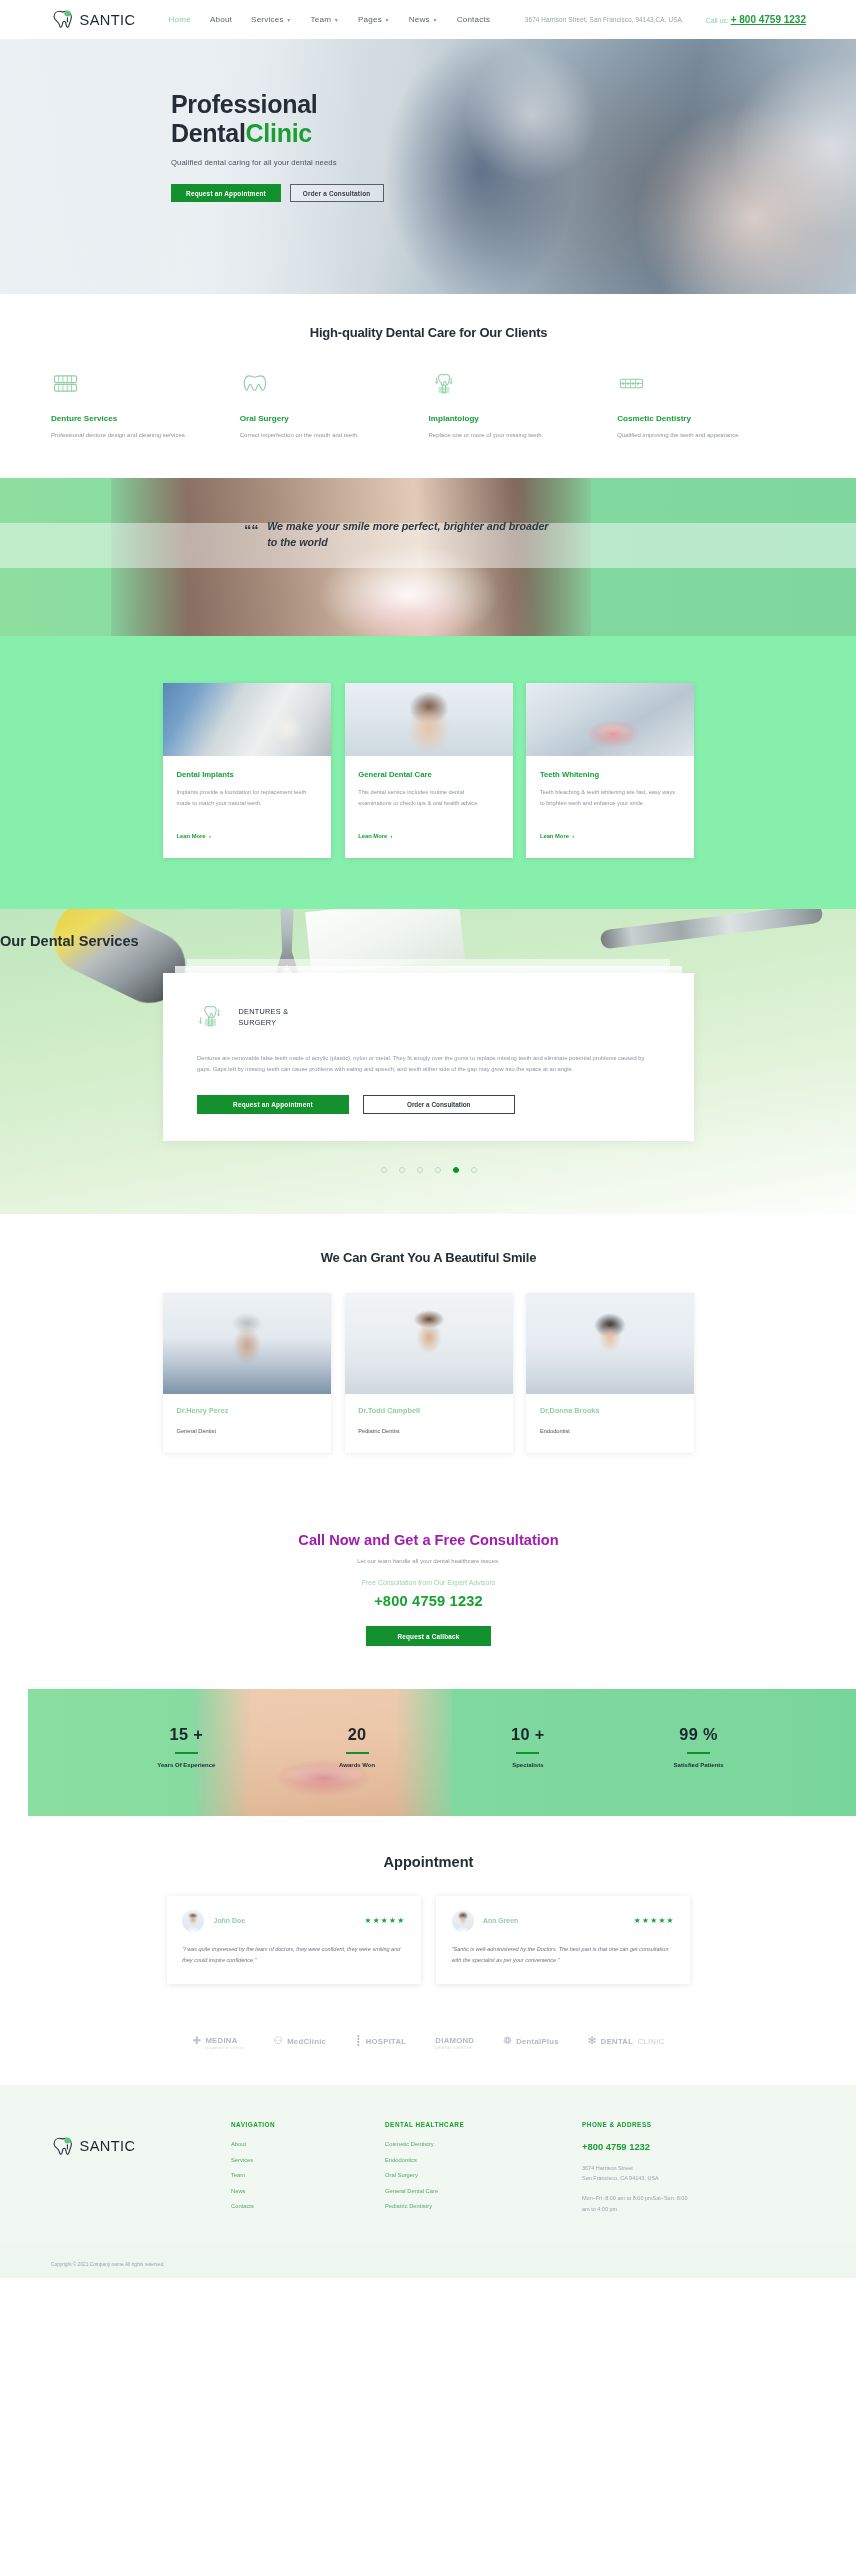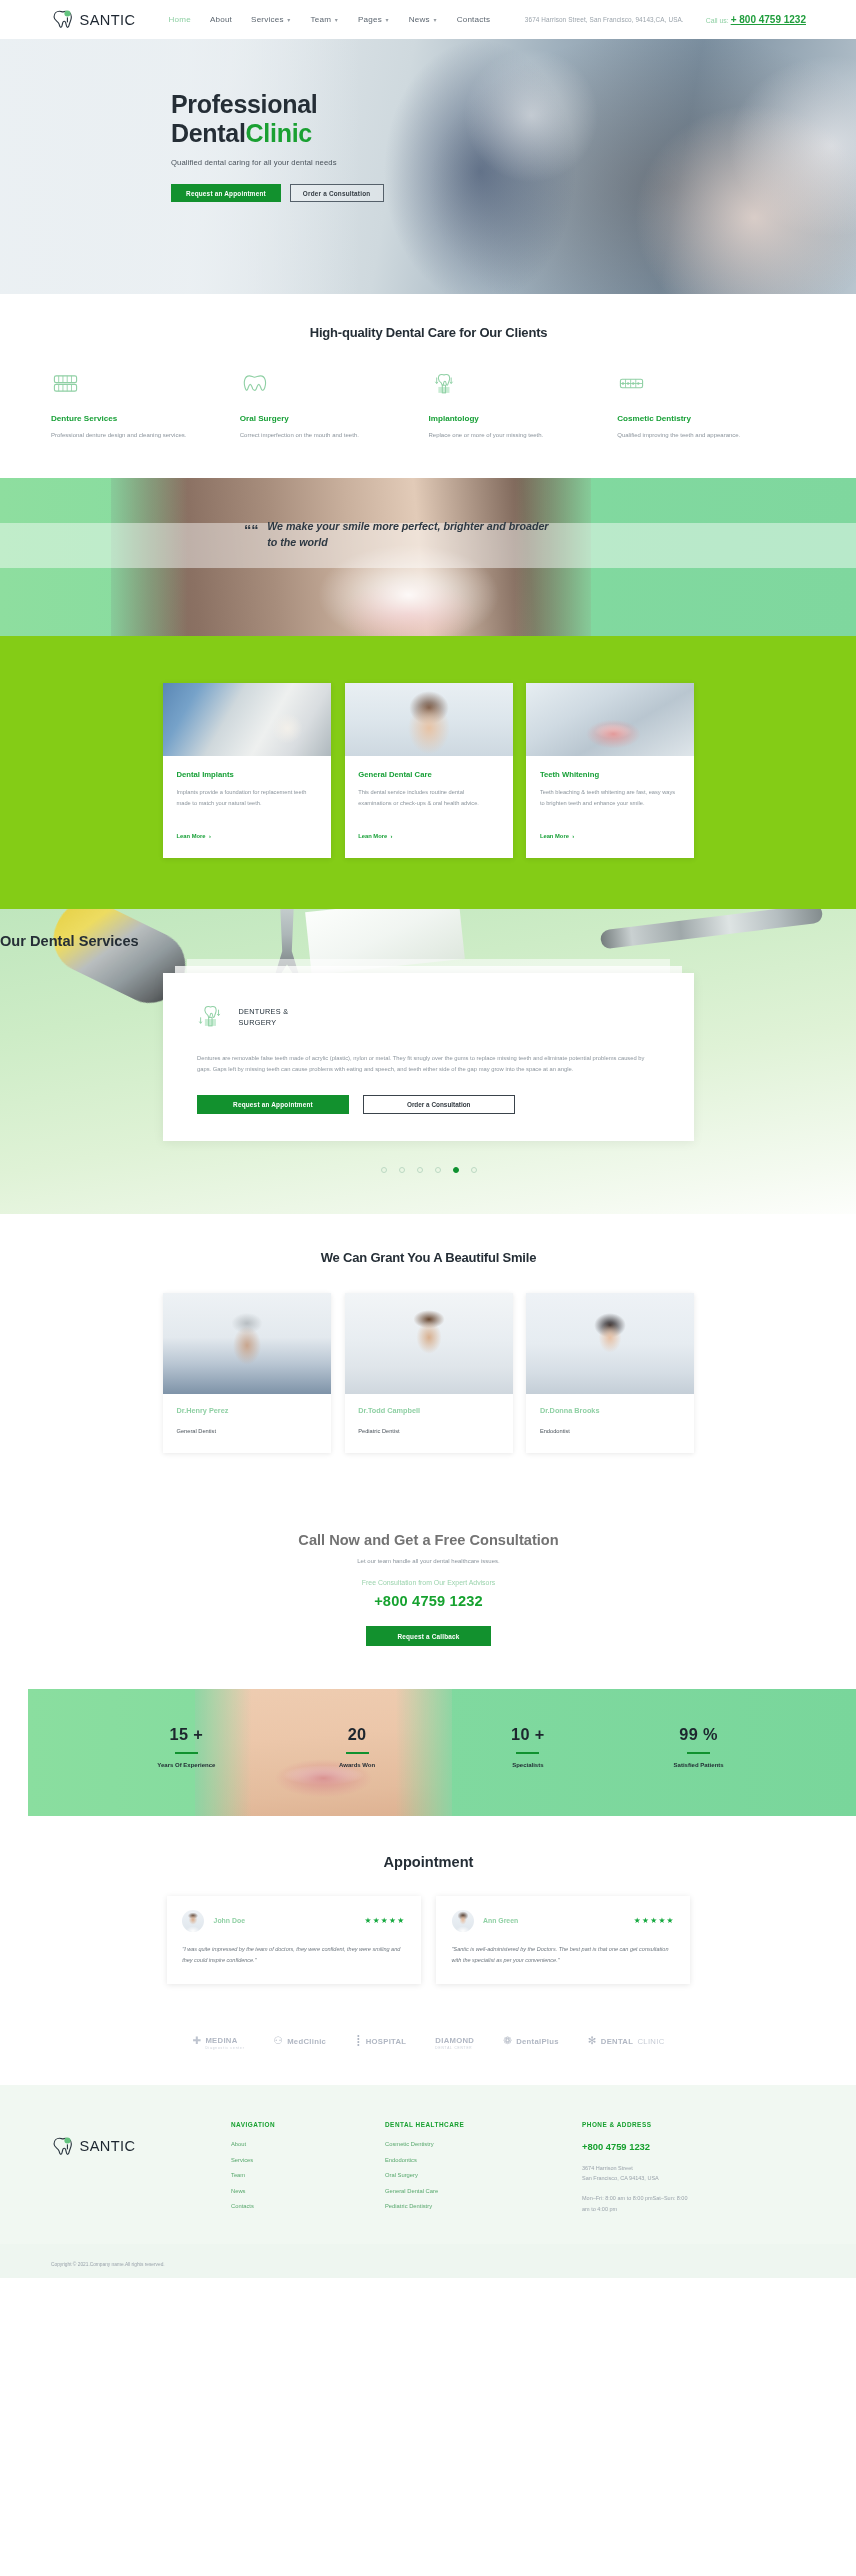--- a/index.html
+++ b/index.html
@@ -106,21 +106,21 @@
     position: absolute; left: 244px; top: 41px; z-index: 6;
     display: flex; gap: 8.6px; align-items: flex-start;
   }
   .qmark { font-size: 14.6px; color: #2d3842; font-weight: bold; line-height: 1; margin-top: 3.4px; }
   .qbody {
     font-size: 10.7px; font-style: italic; font-weight: bold; color: #2d3842;
     line-height: 1.42; width: 283px;
   }
 
   
-  .cards-wrap { background: #84cc16; padding: 47px 0 51px; }
+  .cards-wrap { background: #86efac; padding: 47px 0 51px; }
   .cards { display: flex; justify-content: center; gap: 13.7px; }
   .card { width: 168px; background: #fff; box-shadow: 0 0.9px 5.1px rgba(0,0,0,.10); }
   .card-img { height: 73px; }
   .card-img.c1 {
     background:
       radial-gradient(circle 22px at 74% 62%, #f3f0ea, rgba(243,240,234,0) 70%),
       linear-gradient(120deg,#5a87b5 0%, #76a2c9 18%, #cfd8dc 40%, #eef0ef 62%, #d9dde0 80%, #aeb8bd 100%);
   }
   .card-img.c2 {
     background:
@@ -205,21 +205,21 @@
       radial-gradient(ellipse 15.4px 20.6px at 50% 44%, #e6c0a4, rgba(230,192,164,0) 74%),
       radial-gradient(ellipse 22px 17px at 50% 32%, #241f21, rgba(36,31,33,0) 72%),
       linear-gradient(180deg,#eef2f6 0%, #e6ecf1 50%, #d6dee5 78%, #c4ced7 100%);
   }
   .tbody { padding: 12px 13.7px 17px; text-align: left; }
   .tbody h4 { font-size: 7.3px; color: #8fd0a4; font-weight: bold; margin-bottom: 6px; }
   .tbody span { font-size: 5.7px; color: #4b545c; }
 
   
   .callnow { background: #fff; padding: 36px 0 43px; text-align: center; }
-  .callnow h2 { font-size: 14.6px; font-weight: bold; color: #737373; }
+  .callnow h2 { font-size: 14.6px; font-weight: bold; color: #a21caf; }
   .callnow .lead { margin-top: 10.3px; font-size: 6px; color: #8c959d; }
   .callnow .free { margin-top: 15.4px; font-size: 6.9px; color: #9ad3ac; }
   .callnow .phone { margin-top: 6.9px; font-size: 14.6px; font-weight: bold; color: #16a22f; letter-spacing: 0.2px; }
   .callnow .btn-green { margin-top: 17px; width: 125px; height: 19.7px; }
 
   
   .stats {
     position: relative; height: 127px; overflow: hidden;
     background: linear-gradient(90deg,#8ade9f 0%, #80d99f 50%, #79d69b 100%);
     margin-left: 28px;

